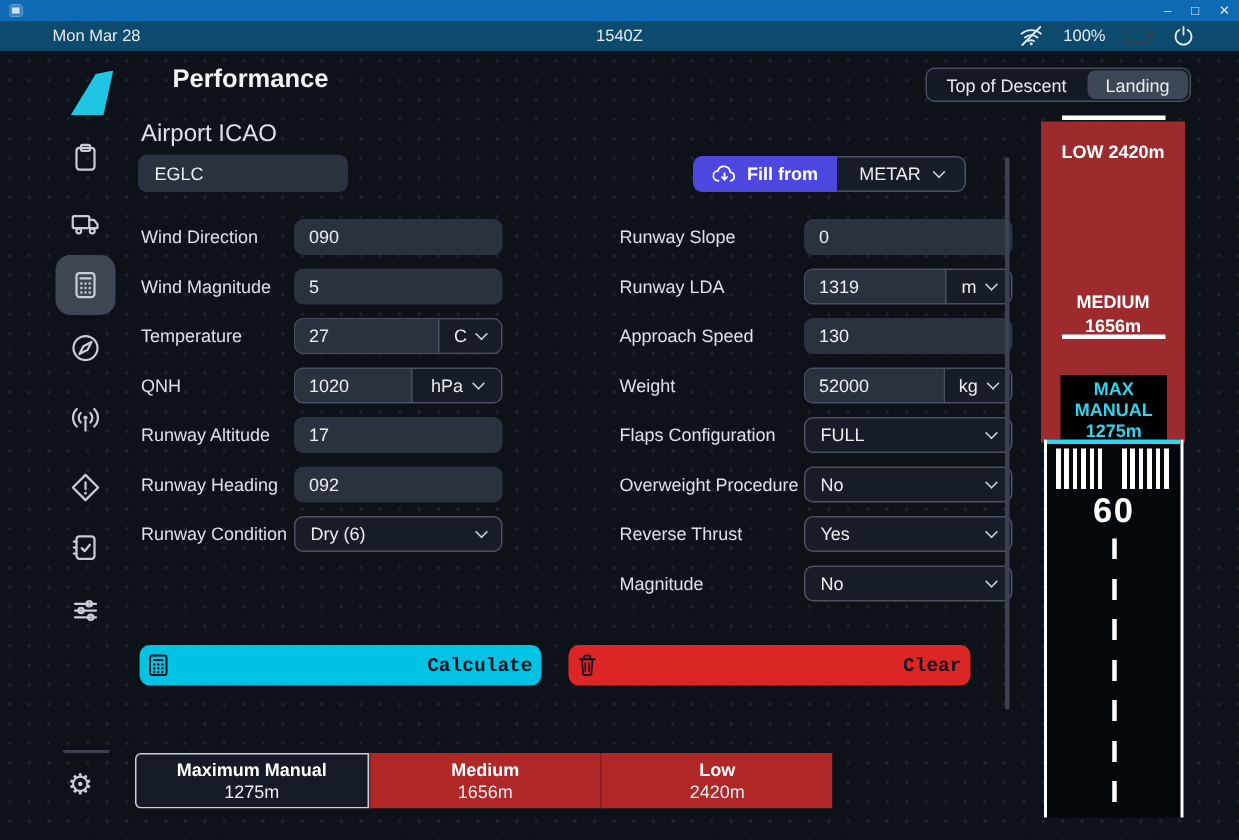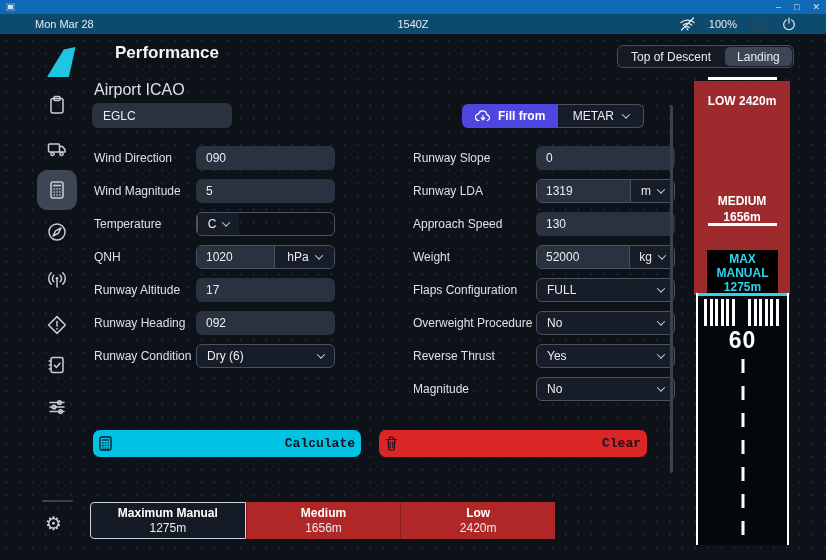--- a/index.html
+++ b/index.html
@@ -273,20 +273,21 @@
         <span class="flabel">Wind Direction</span>
         <input class="finput" value="090" style="">
       </div>
       <div class="frow">
         <span class="flabel">Wind Magnitude</span>
         <input class="finput" value="5" style="">
       </div>
       <div class="frow">
         <span class="flabel">Temperature</span>
         <div class="fcombo">
+          <input class="cinput" value="27" style="">
           <div class="cunit" style="width:42px;">
             <span>C</span>
               <i class="chev"></i>
           </div>
         </div>
       </div>
       <div class="frow">
         <span class="flabel">QNH</span>
         <div class="fcombo">
           <input class="cinput" value="1020" style="">

